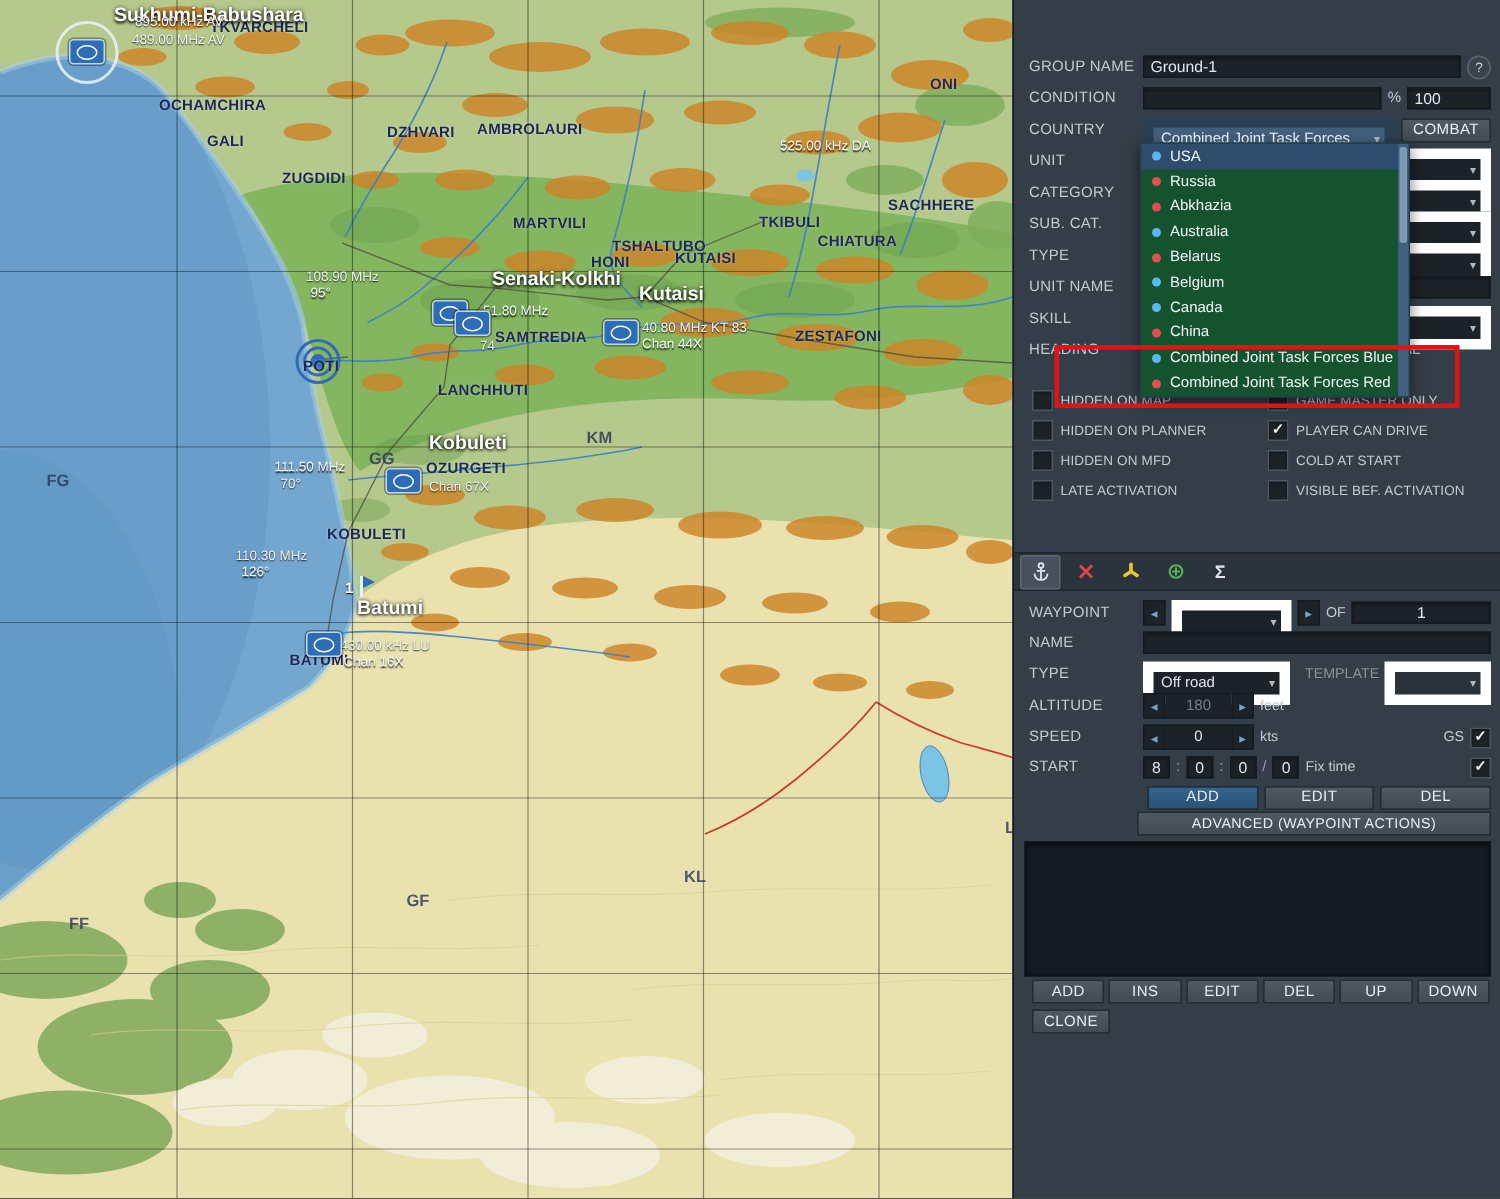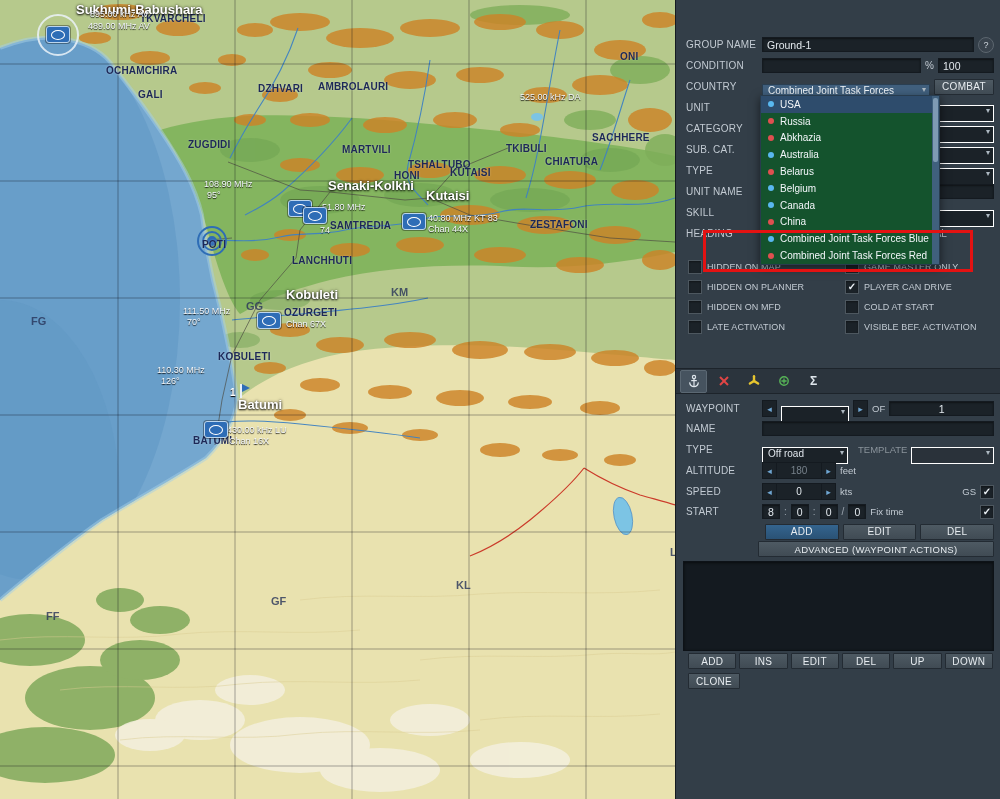--- a/index.html
+++ b/index.html
@@ -31,21 +31,21 @@
   
   .panel{position:absolute;left:675px;top:0;width:325px;height:799px;background:#333e48;border-left:1px solid #151b21;}
   .tbar{position:absolute;left:0;top:0;right:0;height:27px;background:#20282f;border-bottom:1px solid #11161b;display:flex;align-items:center;justify-content:space-between;padding:0 9px;box-sizing:border-box;}
   .tbar .tt{color:#2da8d8;font-size:11px;font-weight:700;letter-spacing:.5px;}
   .tbar .cl{color:#97a1ab;font-size:11px;cursor:pointer;}
   .row{position:absolute;left:10px;right:7px;height:17px;display:flex;align-items:center;gap:4px;}
   .lab{width:72px;flex:none;font-size:10px;color:#c2cad2;letter-spacing:.2px;white-space:nowrap;}
   .inp{flex:1;height:15px;background:#1b2228;border:1px solid #141a20;box-shadow:inset 0 1px 2px rgba(0,0,0,.45);color:#e2e8ed;font-size:10.5px;padding:0 4px;min-width:0;font-family:inherit;outline:none;box-sizing:border-box;}
   .inp.center{text-align:center;}
   .inp.mini{flex:none;width:18px;padding:0 1px;text-align:center;}
-  .combo{flex:1;height:15px;background:#1b2228;border:1px solid #ffffff;display:flex;color:#dde3e9;font-size:10px;padding:0 3px 0 5px;min-width:0;box-sizing:content-box;cursor:pointer;margin-top:12px;}
+  .combo{flex:1;height:15px;background:#1b2228;border:7px solid #ffffff;display:flex;align-items:center;color:#dde3e9;font-size:10px;padding:0 3px 0 5px;min-width:0;box-sizing:content-box;cursor:pointer;margin-top:12px;}
   .combo .cv{flex:1;overflow:hidden;white-space:nowrap;}
   .combo .ch{color:#aeb9c2;font-size:8px;flex:none;margin-left:2px;}
   .combo.focus{background:#41607e;border-color:#2a3f52;color:#f0f5f9;}
   .combo.dis{background:#2a323a;}
   .combo.dis .cv{color:#79838c;}
   .combo.w58{flex:none;width:58px;}
   .combo.w76{flex:none;width:76px;}
   .btn{height:16px;background:linear-gradient(#4e5a63,#404b54);border:1px solid #232b33;color:#e7ecf0;font-size:10px;display:flex;align-items:center;justify-content:center;letter-spacing:.3px;border-radius:1px;padding:0 7px;cursor:pointer;box-sizing:border-box;white-space:nowrap;}
   .btn.primary{background:linear-gradient(#34648e,#2a5275);}
   .help{width:14px;height:14px;border-radius:50%;background:#39434d;border:1px solid #5c666f;color:#cfd6dd;font-size:9px;display:flex;align-items:center;justify-content:center;flex:none;cursor:pointer;}
@@ -263,21 +263,21 @@
         <i></i>
       </div>
     <div class="wpflag"></div>
 
     <div class="layer">
 
     <span class="mlbl lbl-city" style="left: 140px; top: 14px;">TKVARCHELI</span>
         <span class="mlbl lbl-city" style="left: 106px; top: 66px;">OCHAMCHIRA</span>
         <span class="mlbl lbl-city" style="left: 258px; top: 84px;">DZHVARI</span>
         <span class="mlbl lbl-city" style="left: 138px; top: 90px;">GALI</span>
-        <span class="mlbl lbl-city" style="left: 188px; top: 140px;">ZUGDIDI</span>
+        <span class="mlbl lbl-city" style="left: 188px; top: 115px;">ZUGDIDI</span>
         <span class="mlbl lbl-city" style="left: 318px; top: 82px;">AMBROLAURI</span>
         <span class="mlbl lbl-city" style="left: 620px; top: 52px;">ONI</span>
         <span class="mlbl lbl-city" style="left: 342px; top: 145px;">MARTVILI</span>
         <span class="mlbl lbl-city" style="left: 408px; top: 160px;">TSHALTUBO</span>
         <span class="mlbl lbl-city" style="left: 394px; top: 171px;">HONI</span>
         <span class="mlbl lbl-city" style="left: 450px; top: 168px;">KUTAISI</span>
         <span class="mlbl lbl-city" style="left: 506px; top: 144px;">TKIBULI</span>
         <span class="mlbl lbl-city" style="left: 545px; top: 157px;">CHIATURA</span>
         <span class="mlbl lbl-city" style="left: 592px; top: 133px;">SACHHERE</span>
         <span class="mlbl lbl-city" style="left: 530px; top: 220px;">ZESTAFONI</span>

